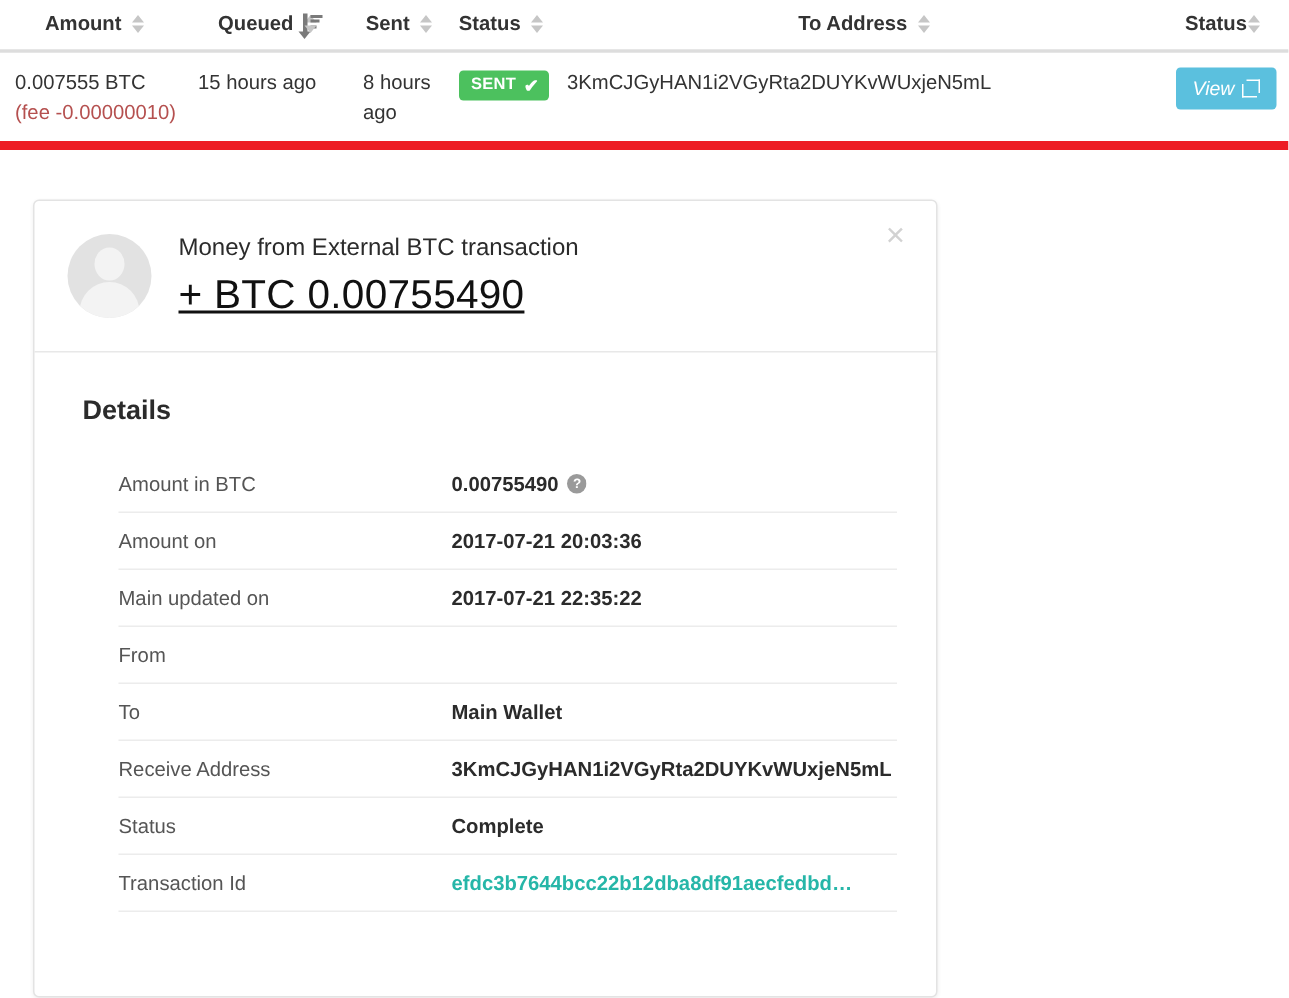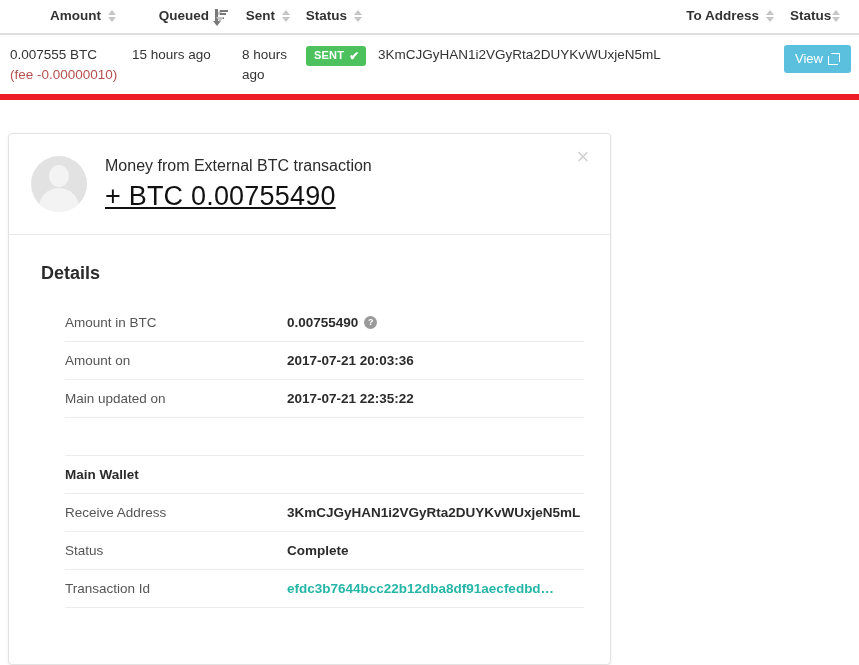--- a/index.html
+++ b/index.html
@@ -17,21 +17,21 @@
   .tx-table th {
     font-size: 13.5px;
     font-weight: bold;
     color: #333333;
     text-align: left;
     padding: 8px 4px 10px 10px;
     border-bottom: 2px solid #dddddd;
     vertical-align: middle;
     white-space: nowrap;
   }
-  .th-inner { display: flex; align-items: center; justify-content: flex-end; gap: 6px; }
+  .th-inner { display: flex; align-items: center; justify-content: center; gap: 6px; }
   .th-inner.nogrow { justify-content: flex-start; }
   .th-label { display: inline-block; }
 
   .sort-ico {
     display: inline-block;
     width: 11px;
     height: 14px;
     position: relative;
     flex: none;
   }
@@ -90,39 +90,40 @@
     display: inline-flex; align-items: center; gap: 5px;
     background: #5bc0de;
     color: #ffffff;
     border: none;
     font-size: 13px;
     padding: 7px 11px;
     border-radius: 3px;
     cursor: pointer;
     font-family: inherit;
     line-height: 1.1;
+    font-style: italic;
   }
   .ext-ico { display: inline-block; width: 12px; height: 12px; position: relative; }
   .ext-ico::before {
     content: ""; position: absolute; left: 0; bottom: 0;
     width: 9px; height: 8px; border: 1.6px solid #fff; border-top: none; border-right: none;
   }
   .ext-ico::after {
     content: ""; position: absolute; right: 0; top: 0;
     width: 8px; height: 8px;
     border-top: 1.6px solid #fff; border-right: 1.6px solid #fff;
   }
 
   
   .red-bar { width: 859px; height: 6px; background: #ed1c24; }
 
   
   .modal {
     position: absolute;
-    left: 8px;
+    left: 22px;
     top: 133px;
     width: 603px;
     background: #ffffff;
     border: 1px solid #e3e3e3;
     border-radius: 4px;
     box-shadow: 0 1px 3px rgba(0,0,0,0.07);
   }
   .modal-header {
     position: relative;
     padding: 20px 22px 22px 22px;
@@ -332,23 +333,25 @@
         <div class="detail-label">Amount on</div>
         <div class="detail-value">2017-07-21 20:03:36</div>
       </div>
 
       <div class="detail-row">
         <div class="detail-label">Main updated on</div>
         <div class="detail-value">2017-07-21 22:35:22</div>
       </div>
 
       <div class="detail-row">
-      </div>
-
-      <div class="detail-row">
+        <div class="detail-label">From</div>
+      </div>
+
+      <div class="detail-row">
+        <div class="detail-label">To</div>
         <div class="detail-value">Main Wallet</div>
       </div>
 
       <div class="detail-row">
         <div class="detail-label">Receive Address</div>
         <div class="detail-value">3KmCJGyHAN1i2VGyRta2DUYKvWUxjeN5mL</div>
       </div>
 
       <div class="detail-row">
         <div class="detail-label">Status</div>

